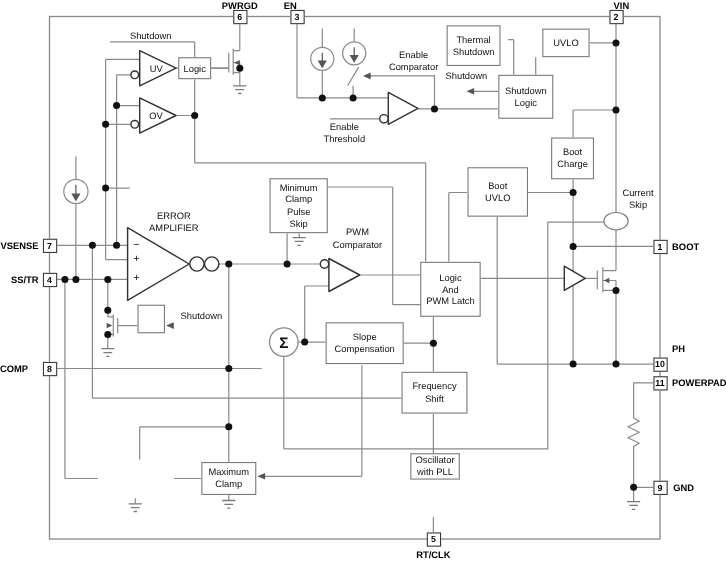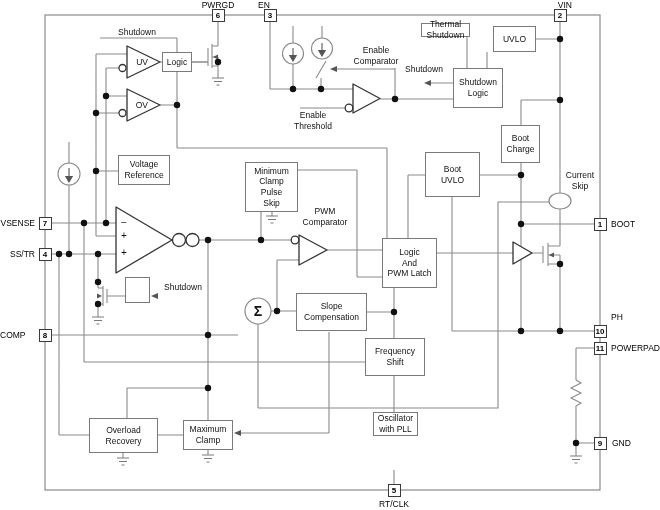--- a/index.html
+++ b/index.html
@@ -7,21 +7,21 @@
          font-family:"Liberation Sans", sans-serif;color:#111;}
   #wires{position:absolute;left:0;top:0;z-index:1;}
   .blk{position:absolute;z-index:2;box-sizing:border-box;border:1px solid #7a7a7a;background:#fff;
        display:flex;flex-direction:column;align-items:center;justify-content:center;
        text-align:center;font-size:8.5px;line-height:1.25;color:#111;}
   .lbl{position:absolute;z-index:2;font-size:8.5px;color:#111;text-align:center;line-height:1.3;}
   .lbl span{display:block;}
   .pin-sq{position:absolute;z-index:3;box-sizing:border-box;width:13px;height:13px;
           border:1.4px solid #3a3a3a;background:#fff;font-weight:bold;font-size:8px;
           display:flex;align-items:center;justify-content:center;color:#000;}
-  .pin-lbl{position:absolute;z-index:3;font-weight:normal;font-size:8.5px;color:#000;white-space:nowrap;}
+  .pin-lbl{position:absolute;z-index:3;font-weight:bold;font-size:8.5px;color:#000;white-space:nowrap;}
   .mark{position:absolute;z-index:2;font-size:10px;line-height:10px;width:10px;text-align:center;}
   .sigma{position:absolute;z-index:2;font-size:14px;font-weight:bold;line-height:16px;width:18px;text-align:center;}
   .tri-lbl{position:absolute;z-index:2;font-size:8.5px;width:20px;text-align:right;}
 </style>
 </head>
 <body>
 
 <div id="stage">
 
   <svg id="wires" width="660" height="510" viewBox="0 0 660 510">
@@ -164,38 +164,34 @@
         <circle cx="560" cy="264" r="3.2"></circle>
       <circle cx="560" cy="331" r="3.2"></circle>
         <circle cx="218" cy="62" r="3.2"></circle>
       <circle cx="576" cy="443" r="3.2"></circle>
     </g>
   </svg>
 
   <div class="blk" style="left:162px;top:52px;width:30px;height:20px">
     <span>Logic</span>
   </div>
-  <div class="blk" style="left:421px;top:23px;width:49px;height:14px">
+  <div class="blk" style="left:406px;top:23px;width:49px;height:37px">
     <span>Thermal</span>
     <span>Shutdown</span>
   </div>
   <div class="blk" style="left:493px;top:26px;width:43px;height:26px">
     <span>UVLO</span>
   </div>
   <div class="blk" style="left:453px;top:68px;width:50px;height:40px">
     <span>Shutdown</span>
     <span>Logic</span>
   </div>
   <div class="blk" style="left:501px;top:125px;width:39px;height:38px">
     <span>Boot</span>
     <span>Charge</span>
-  </div>
-  <div class="blk" style="left:118px;top:155px;width:52px;height:30px">
-    <span>Voltage</span>
-    <span>Reference</span>
   </div>
   <div class="blk" style="left:245px;top:162px;width:53px;height:50px">
     <span>Minimum</span>
     <span>Clamp</span>
     <span>Pulse</span>
     <span>Skip</span>
   </div>
   <div class="blk" style="left:425px;top:152px;width:55px;height:45px">
     <span>Boot</span>
     <span>UVLO</span>
@@ -210,43 +206,43 @@
     <span>Compensation</span>
   </div>
   <div class="blk" style="left:365px;top:338px;width:60px;height:38px">
     <span>Frequency</span>
     <span>Shift</span>
   </div>
   <div class="blk" style="left:183px;top:420px;width:50px;height:30px">
     <span>Maximum</span>
     <span>Clamp</span>
   </div>
-  <div class="blk" style="left:89px;top:418px;width:69px;height:35px">
-    <span>Overload</span>
-    <span>Recovery</span>
-  </div>
   <div class="blk" style="left:373px;top:412px;width:45px;height:24px">
     <span>Oscillator</span>
     <span>with PLL</span>
   </div>
   <div class="blk" style="left:125px;top:277px;width:25px;height:26px"></div>
 
   <div class="lbl" style="left:105px;top:27px;width:64px">
     <span>Shutdown</span>
   </div>
   <div class="lbl" style="left:346px;top:45px;width:60px">
     <span>Enable</span>
     <span>Comparator</span>
   </div>
   <div class="lbl" style="left:399px;top:64px;width:50px">
     <span>Shutdown</span>
   </div>
   <div class="lbl" style="left:285px;top:110px;width:56px">
     <span>Enable</span>
     <span>Threshold</span>
+  </div>
+  <div class="lbl" style="left:123px;top:191px;width:70px">
+    <span>ERROR</span>
+    <span>AMPLIFIER</span>
   </div>
   <div class="lbl" style="left:295px;top:206px;width:60px">
     <span>PWM</span>
     <span>Comparator</span>
   </div>
   <div class="lbl" style="left:556px;top:170px;width:48px">
     <span>Current</span>
     <span>Skip</span>
   </div>
   <div class="lbl" style="left:158px;top:282px;width:50px">

